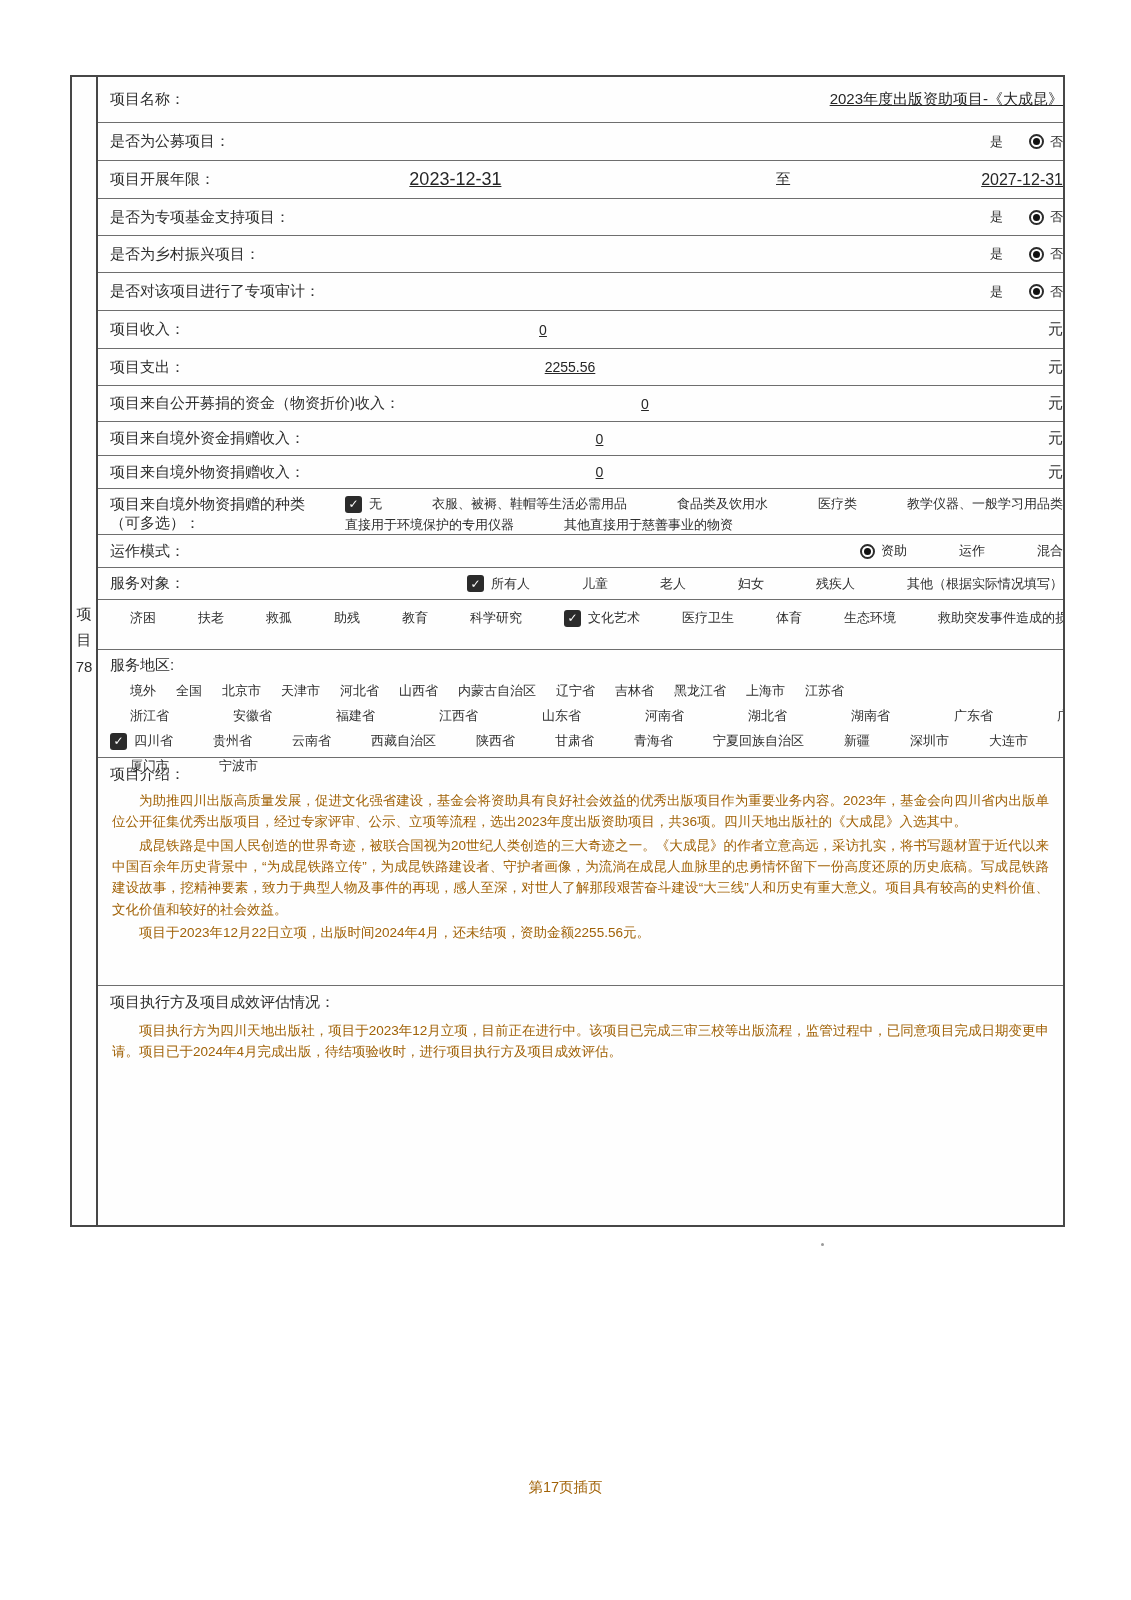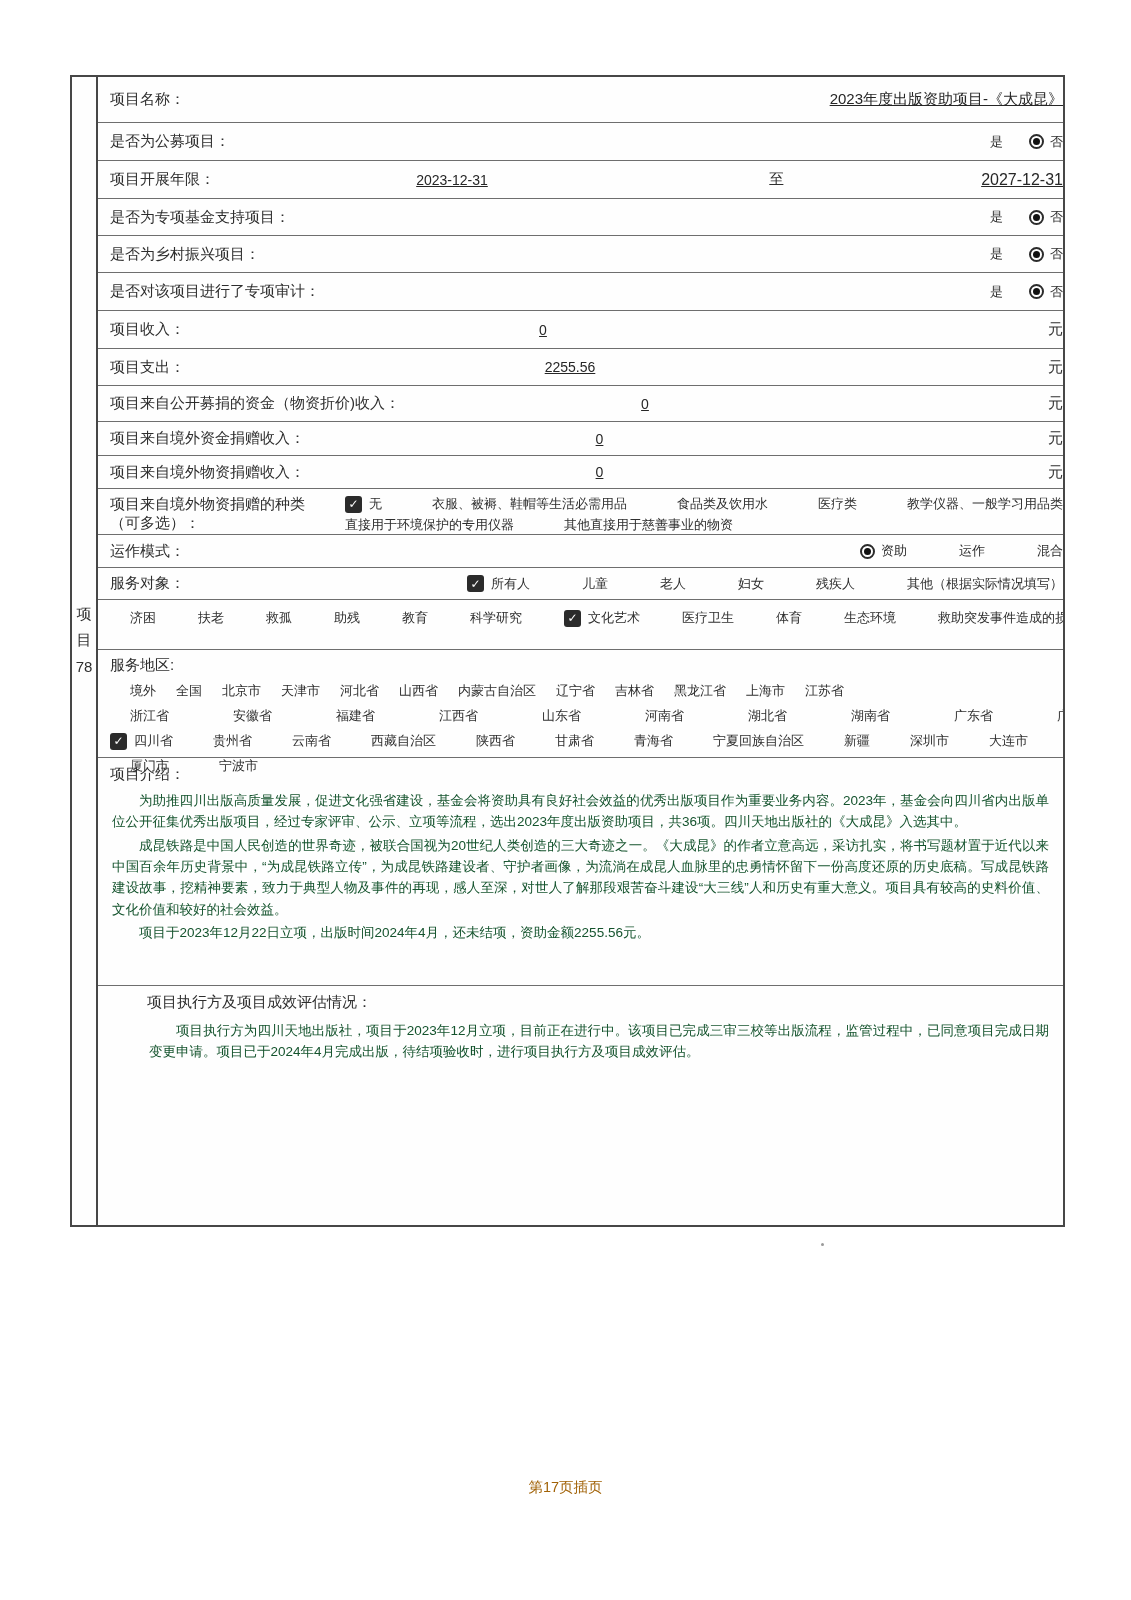--- a/index.html
+++ b/index.html
@@ -14,36 +14,36 @@
     border:2px solid #474747; display:flex; background:#fefefe;
   }
   .side-col { width:26px; border-right:2px solid #474747; position:relative; }
   .side-label { position:absolute; top:524px; left:0; width:100%; text-align:center;
     font-size:15px; line-height:1.75; }
   .side-label .vtxt { width:16px; margin:0 auto; word-break:break-all; }
   .main-col { flex:1; display:flex; flex-direction:column; overflow:hidden; }
   .row { border-bottom:1px solid #6e6e6e; padding-left:12px; display:flex;
     align-items:center; font-size:15px; flex:none;justify-content:space-between; }
   .row.block { display:block; }
-  .row.last { border-bottom:none;margin-left:37px; }
+  .row.last { border-bottom:none; }
   .lbl { white-space:nowrap; }
   .val { color:#262626;text-decoration:underline; }
   .opts { display:inline-flex; align-items:center; flex-wrap:nowrap; }
   .opt { display:inline-flex; align-items:center; white-space:nowrap; }
   .cbx { display:inline-flex; width:17px; height:17px; background:#2b2b2b; color:#fff;
     border-radius:3px; align-items:center; justify-content:center; font-size:12px;
     font-weight:bold; margin-right:7px; flex:none; }
   .radio { display:inline-flex; width:15px; height:15px; border:2px solid #2b2b2b;
     border-radius:50%; align-items:center; justify-content:center; margin-right:6px; flex:none; }
   .radio .dot { width:7px; height:7px; background:#111; border-radius:50%; }
   .sm { font-size:13px; }
   .g26{gap:26px}.g36{gap:20px}.g40{gap:40px}.g42{gap:42px}.g44{gap:64px}
   .g50{gap:50px}.g52{gap:52px}
   .para { font-size:13.5px; line-height:1.58; text-align:justify; text-indent:2em;
-    margin:2px 14px 2px 2px; color:#14532d; }
+    margin:2px 14px 2px 2px; color:#a16207; }
   .sec-label { font-size:15px; padding-top:7px; }
   .area-line { margin:7px 0 0 20px; }
   .footer { position:absolute; left:0; right:0; top:1478px; text-align:center;
     font-size:14.5px; color:#a16207; }
   .artifact-dot { position:absolute; left:821px; top:1243px; width:3px; height:3px;
     background:#9a9a9a; border-radius:50%; }
 </style>
 </head>
 <body>
 
@@ -72,21 +72,21 @@
             <span class="radio">
               <span class="dot"></span>
             </span>
             <span>否</span>
           </span>
         </span>
     </div>
 
     <div class="row" style="height:38px">
       <span class="lbl">项目开展年限：</span>
-      <span class="val sm" style="margin-left:18px;font-size:14px">2023-12-31</span>
+      <span class="val sm" style="margin-left:18px;font-size:18px">2023-12-31</span>
       <span style="margin-left:98px">至</span>
       <span class="val sm" style="margin-left:14px;font-size:16px">2027-12-31</span>
     </div>
 
     <div class="row" style="height:37px">
       <span class="lbl">是否为专项基金支持项目：</span>
       <span class="opts g26 sm" style="margin-left:42px">
           <span class="opt">
             <span>是</span>
           </span>

